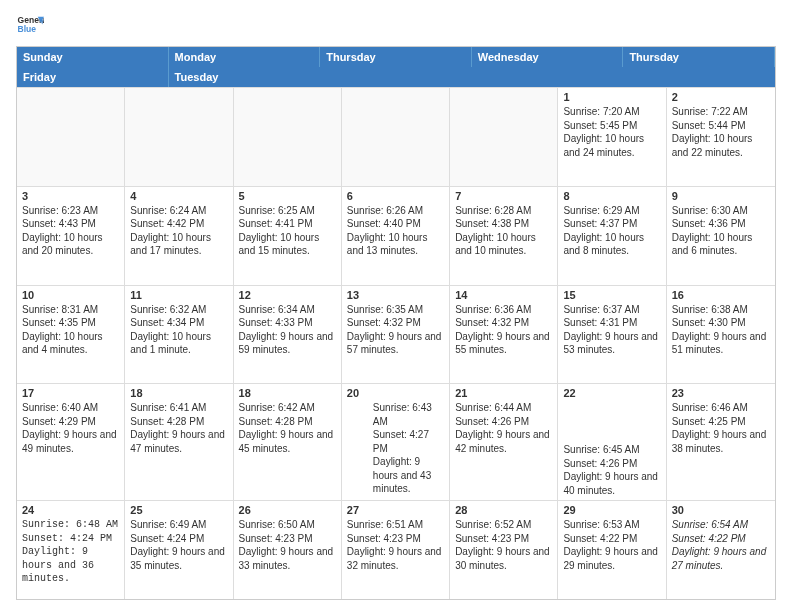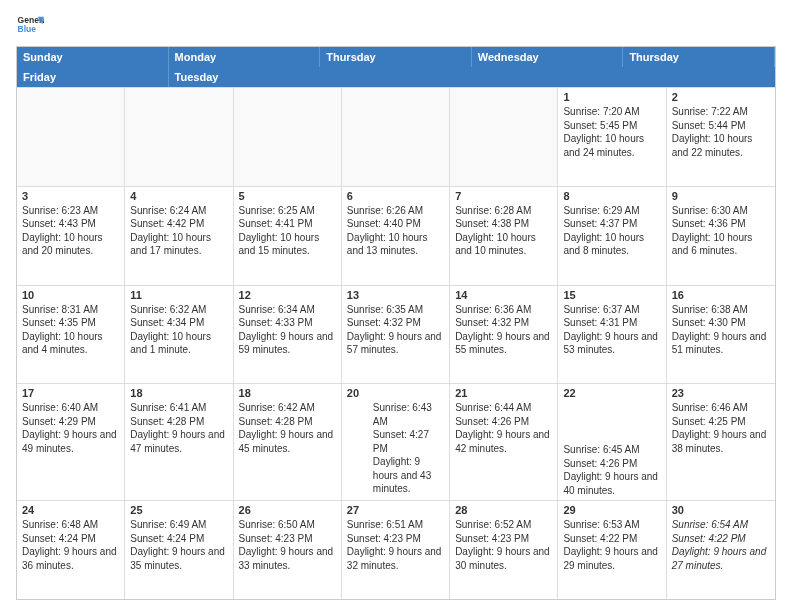--- a/index.html
+++ b/index.html
@@ -274,21 +274,21 @@
           <div class="cal-cell">
             <div class="day-num">23</div>
             <div class="cell-text" style="white-space: pre-line;">Sunrise: 6:46 AM
 Sunset: 4:25 PM
 Daylight: 9 hours and 38 minutes.</div>
           </div>
         </div>
         <div class="cal-row">
           <div class="cal-cell">
             <div class="day-num">24</div>
-            <div class="cell-text" style="white-space: pre-line;">Sunrise: 6:48 AM
+            <div class="cell-text" style="white-space: pre-line; font-family: Liberation Mono, monospace;">Sunrise: 6:48 AM
 Sunset: 4:24 PM
 Daylight: 9 hours and 36 minutes.</div>
           </div>
           <div class="cal-cell">
             <div class="day-num">25</div>
             <div class="cell-text" style="white-space: pre-line;">Sunrise: 6:49 AM
 Sunset: 4:24 PM
 Daylight: 9 hours and 35 minutes.</div>
           </div>
           <div class="cal-cell">

